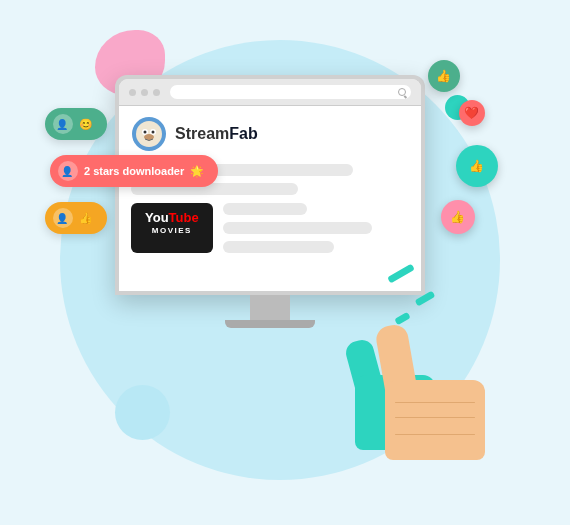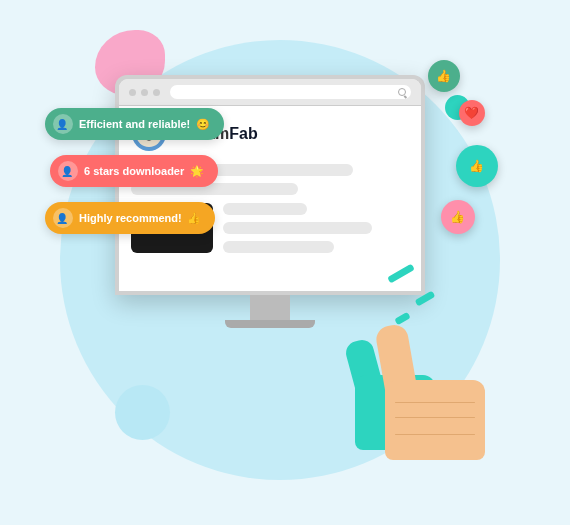--- a/index.html
+++ b/index.html
@@ -471,33 +471,31 @@
 
         </div>
       </div>
     </div>
     <div class="monitor-neck"></div>
     <div class="monitor-base"></div>
   </div>
 
   <div class="review-badge badge-efficient">
     <div class="review-icon">👤</div>
-    <span>Efficient and reliable!</span>
     <span>😊</span>
   </div>
 
   <div class="review-badge badge-stars">
     <div class="review-icon">👤</div>
-    <span>6 stars downloader</span>
+    <span>2 stars downloader</span>
     <span>🌟</span>
   </div>
 
   <div class="review-badge badge-recommend">
     <div class="review-icon">👤</div>
-    <span>Highly recommend!</span>
     <span>👍</span>
   </div>
 
   <div class="social-float sf-like-top">👍</div>
   <div class="social-float sf-heart">❤️</div>
   <div class="social-float sf-thumbs-teal">👍</div>
   <div class="social-float sf-thumbs-pink">👍</div>
 
   <div class="teal-dash dash1"></div>
   <div class="teal-dash dash2"></div>

